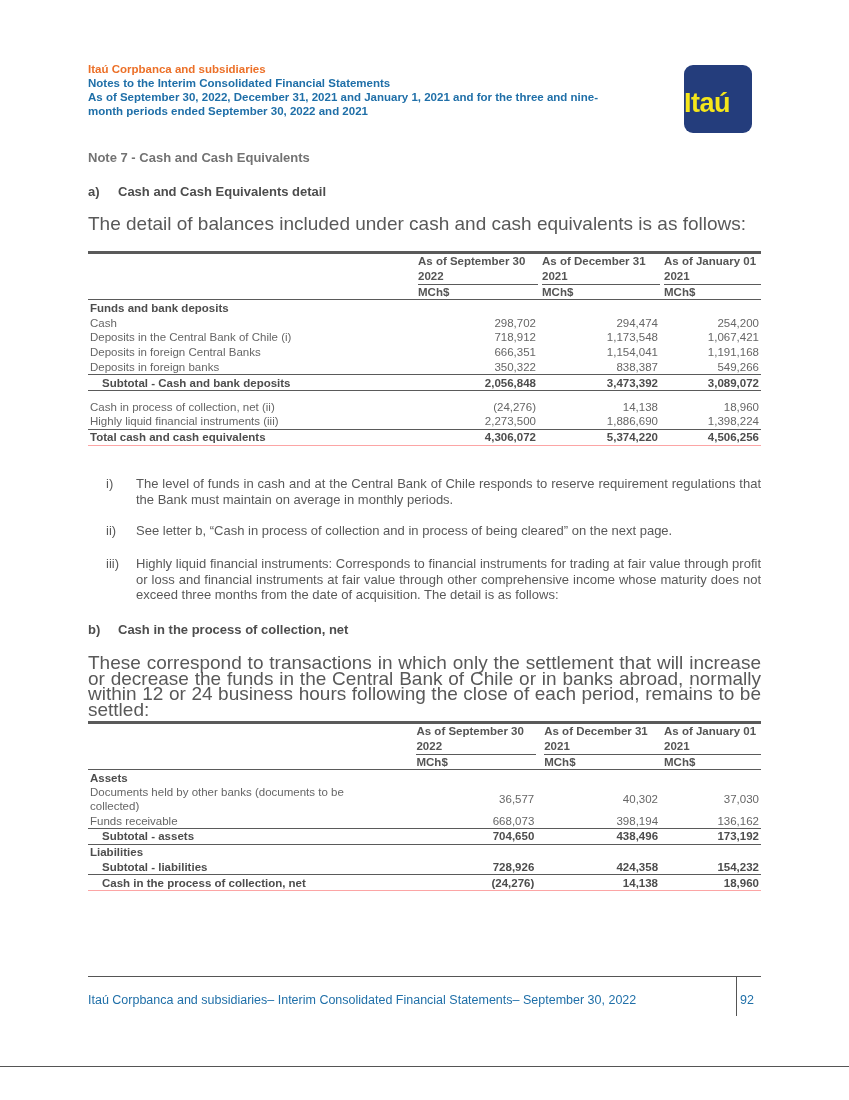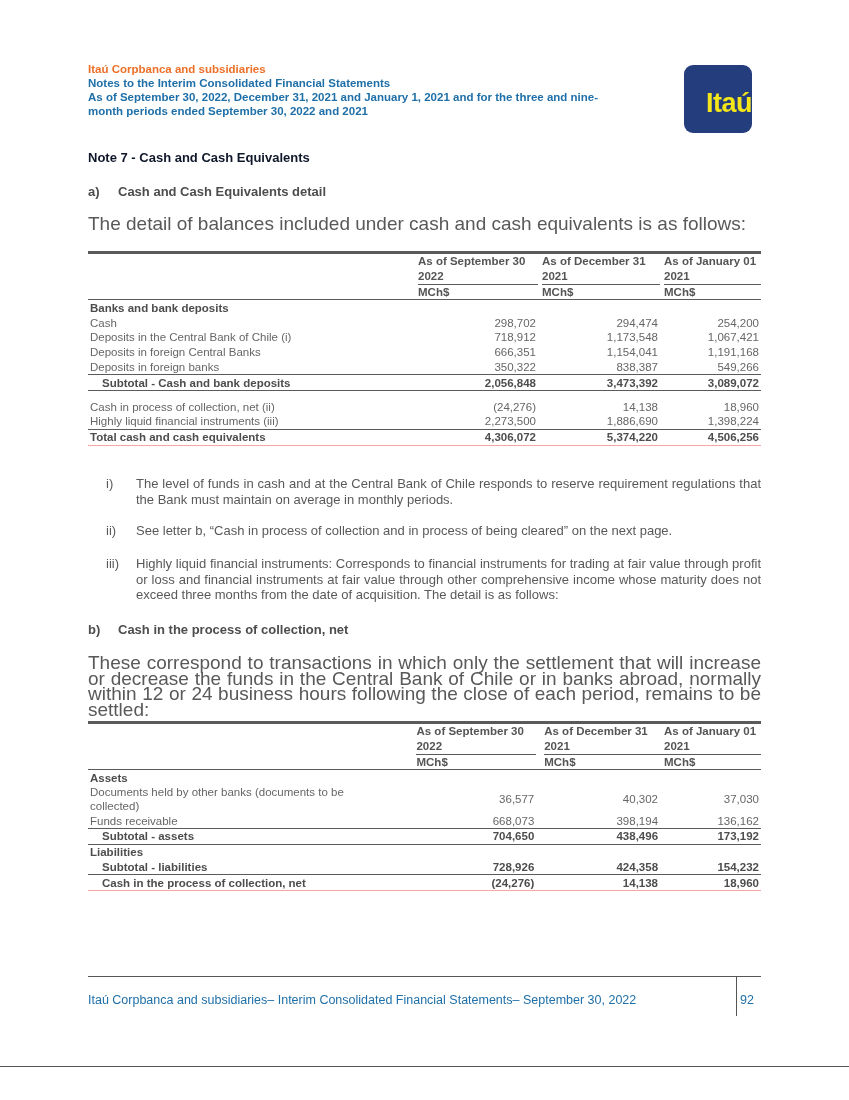--- a/index.html
+++ b/index.html
@@ -4,24 +4,24 @@
 <style>
   html, body { margin: 0; padding: 0; background: #ffffff; }
   body { width: 849px; height: 1100px; position: relative; overflow: hidden;
          font-family: "Liberation Sans", sans-serif; color: #595959; }
   .abs { position: absolute; }
 
   .hdr { left: 88px; top: 62px; font-size: 11.5px; font-weight: bold; line-height: 14px; }
   .hdr .l1 { color: #ec7028; }
   .hdr .l2 { color: #1f6fa8; }
   .logo { left: 684px; top: 65px; width: 68px; height: 68px; background: #243d7c;
-          border-radius: 9px; display: flex; align-items: center; justify-content: flex-end; }
+          border-radius: 9px; display: flex; align-items: center; justify-content: flex-start; }
   .logo span { color: #f5e61a; font-weight: bold; font-size: 27px; letter-spacing: -0.5px; margin-top: 8px; }
 
-  .note-title { left: 88px; top: 150px; color: #0f172a; font-weight: bold; font-size: 13px; }
+  .note-title { left: 88px; top: 150px; color: #737373; font-weight: bold; font-size: 13px; }
   .sec-title { left: 88px; font-weight: bold; font-size: 13px; color: #4d4d4d; }
   .sec-title .lt { display: inline-block; width: 30px; }
   .para { left: 88px; width: 673px; font-size: 19px; line-height: 15.5px; color: #595959; text-align: justify; }
 
   table.fin { position: absolute; left: 88px; width: 673px; border-collapse: collapse;
               font-size: 11.5px; color: #666; }
   table.fin td { padding: 0 2px; height: 14.8px; line-height: 14px; white-space: nowrap; }
   table.fin .num { text-align: right; }
   table.fin .hd { font-weight: bold; color: #555; padding: 0; }
   table.fin tr.top td { border-top: 3px solid #5a5a5a; }
@@ -89,21 +89,21 @@
   </tr>
   <tr class="sep">
     <td></td>
     <td class="hd">MCh$</td>
         <td></td>
     <td class="hd">MCh$</td>
         <td></td>
     <td class="hd">MCh$</td>
   </tr>
   <tr>
-    <td class="bold" colspan="6">Banks and bank deposits</td>
+    <td class="bold" colspan="6">Funds and bank deposits</td>
   </tr>
   <tr>
     <td>Cash</td>
     <td class="num">298,702</td>
         <td></td>
     <td class="num">294,474</td>
         <td></td>
     <td class="num">254,200</td>
   </tr>
   <tr>

